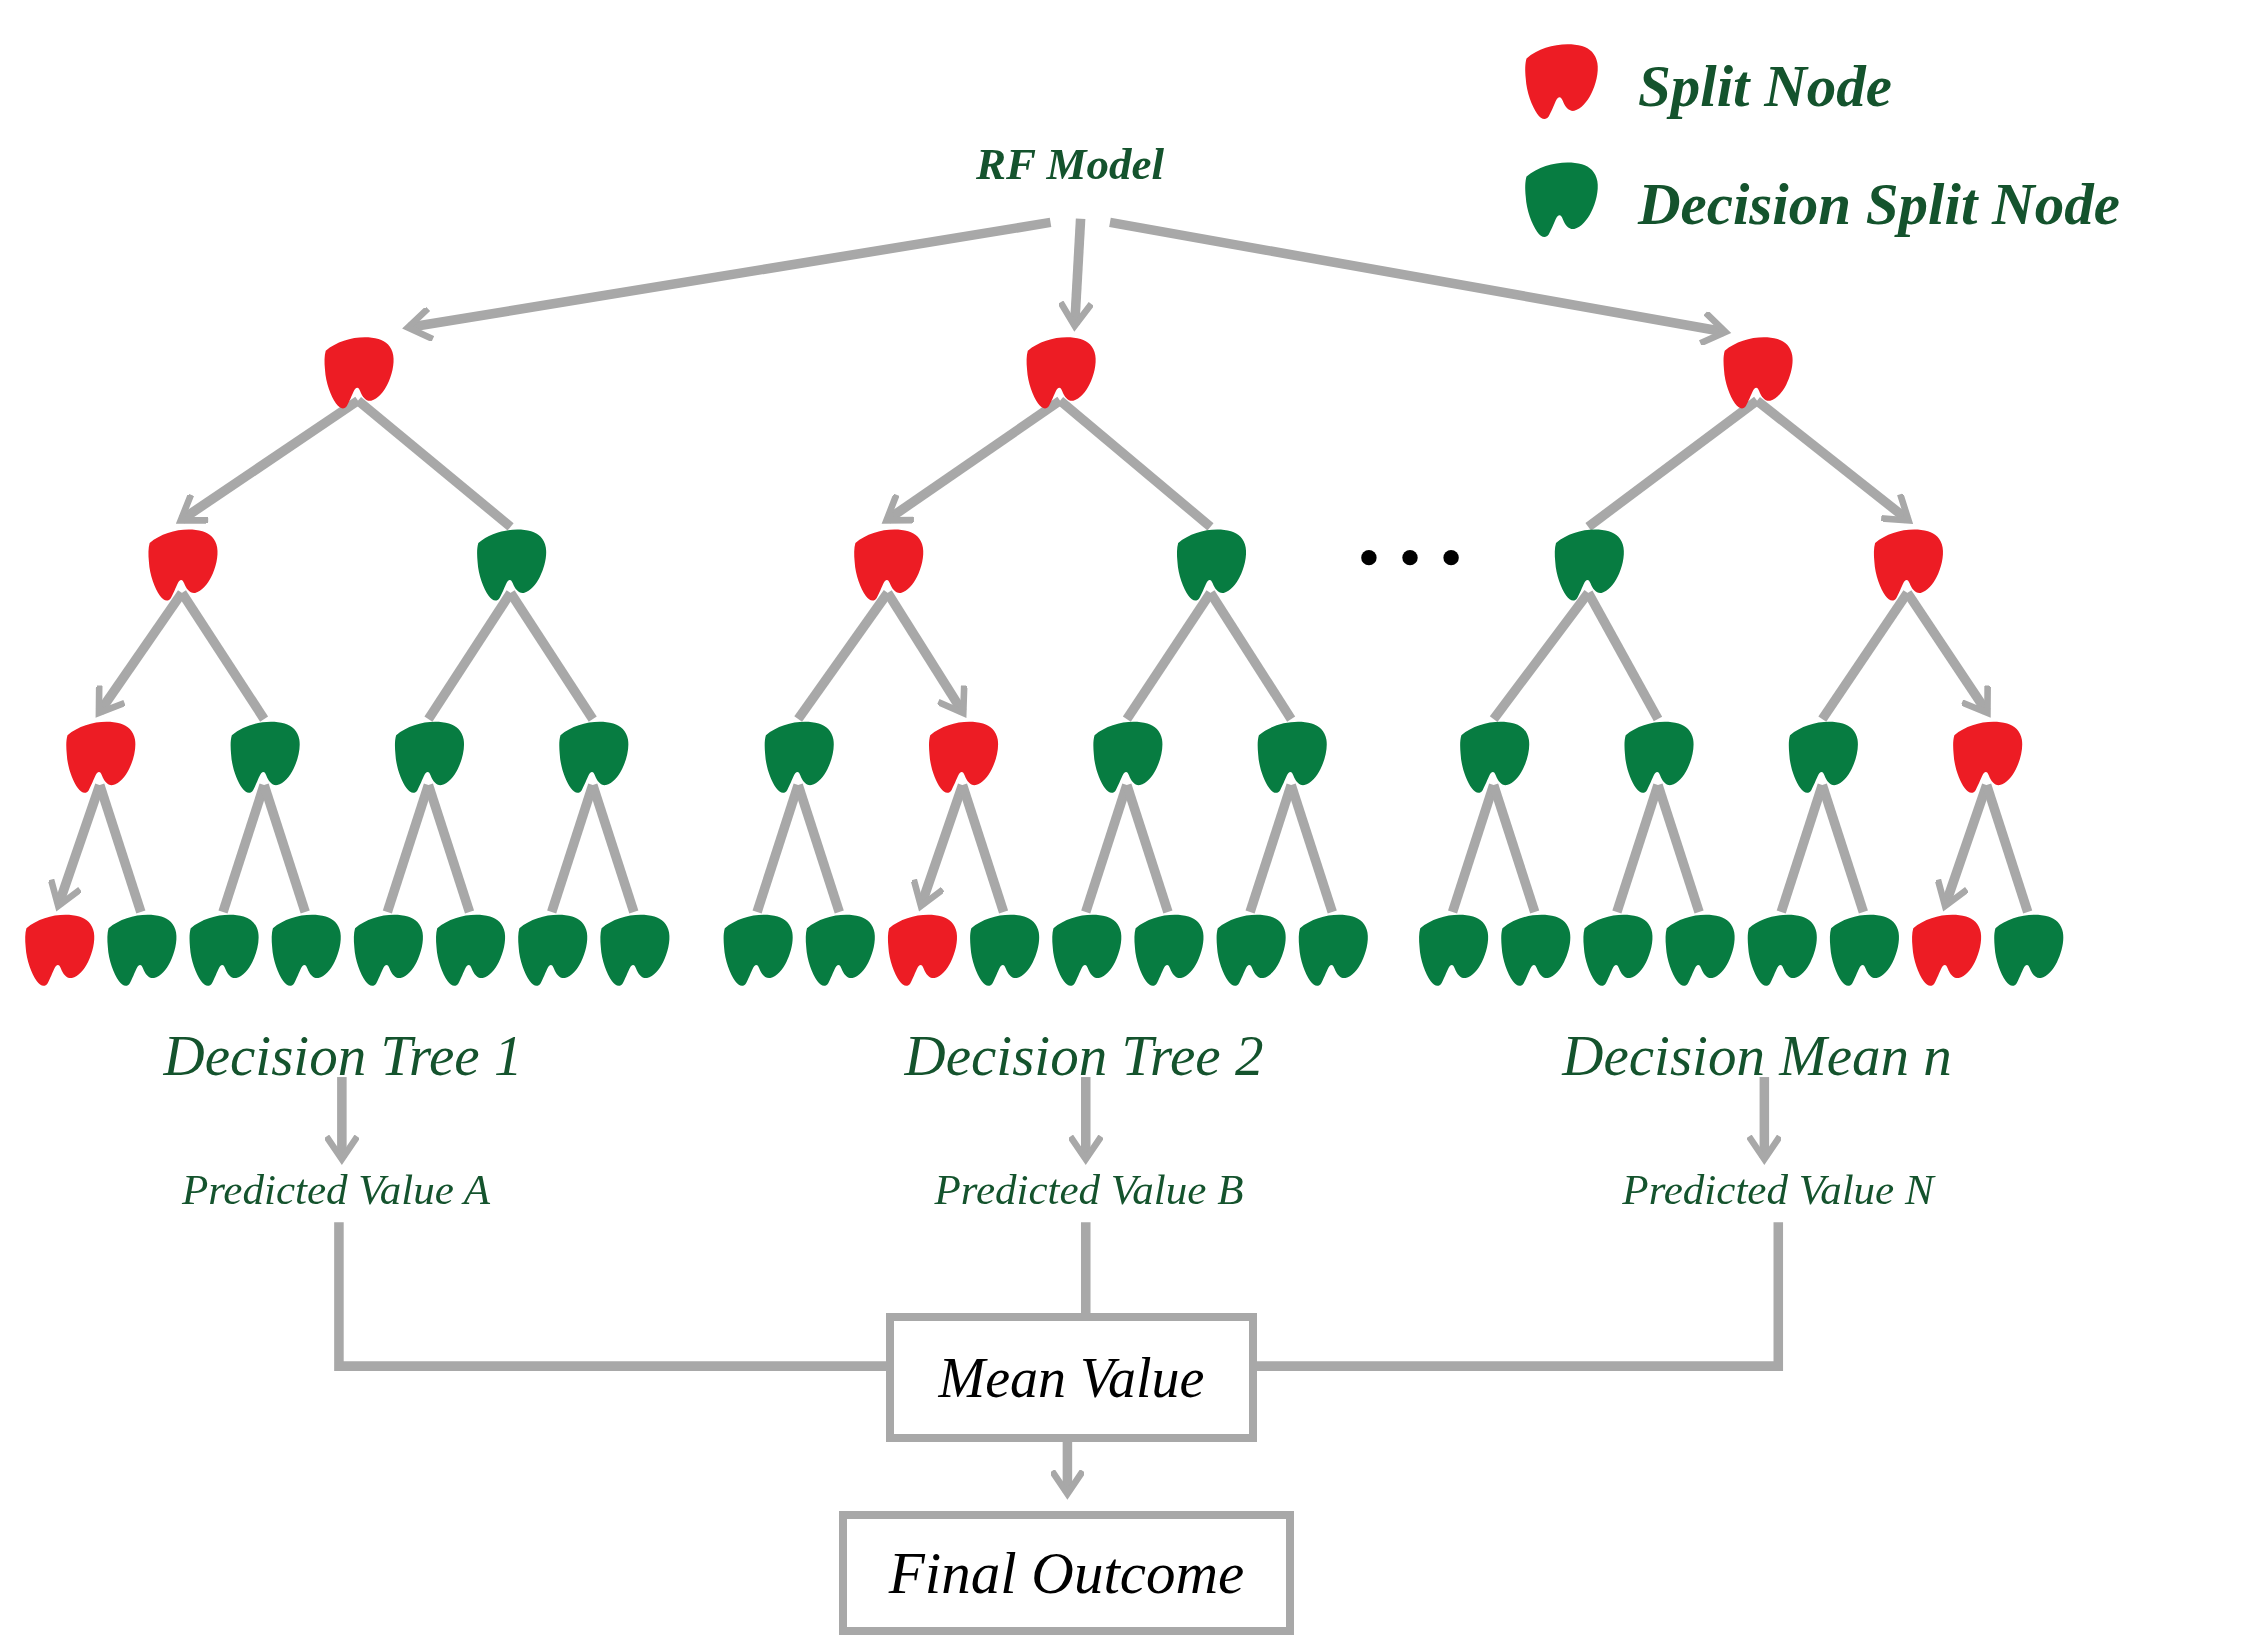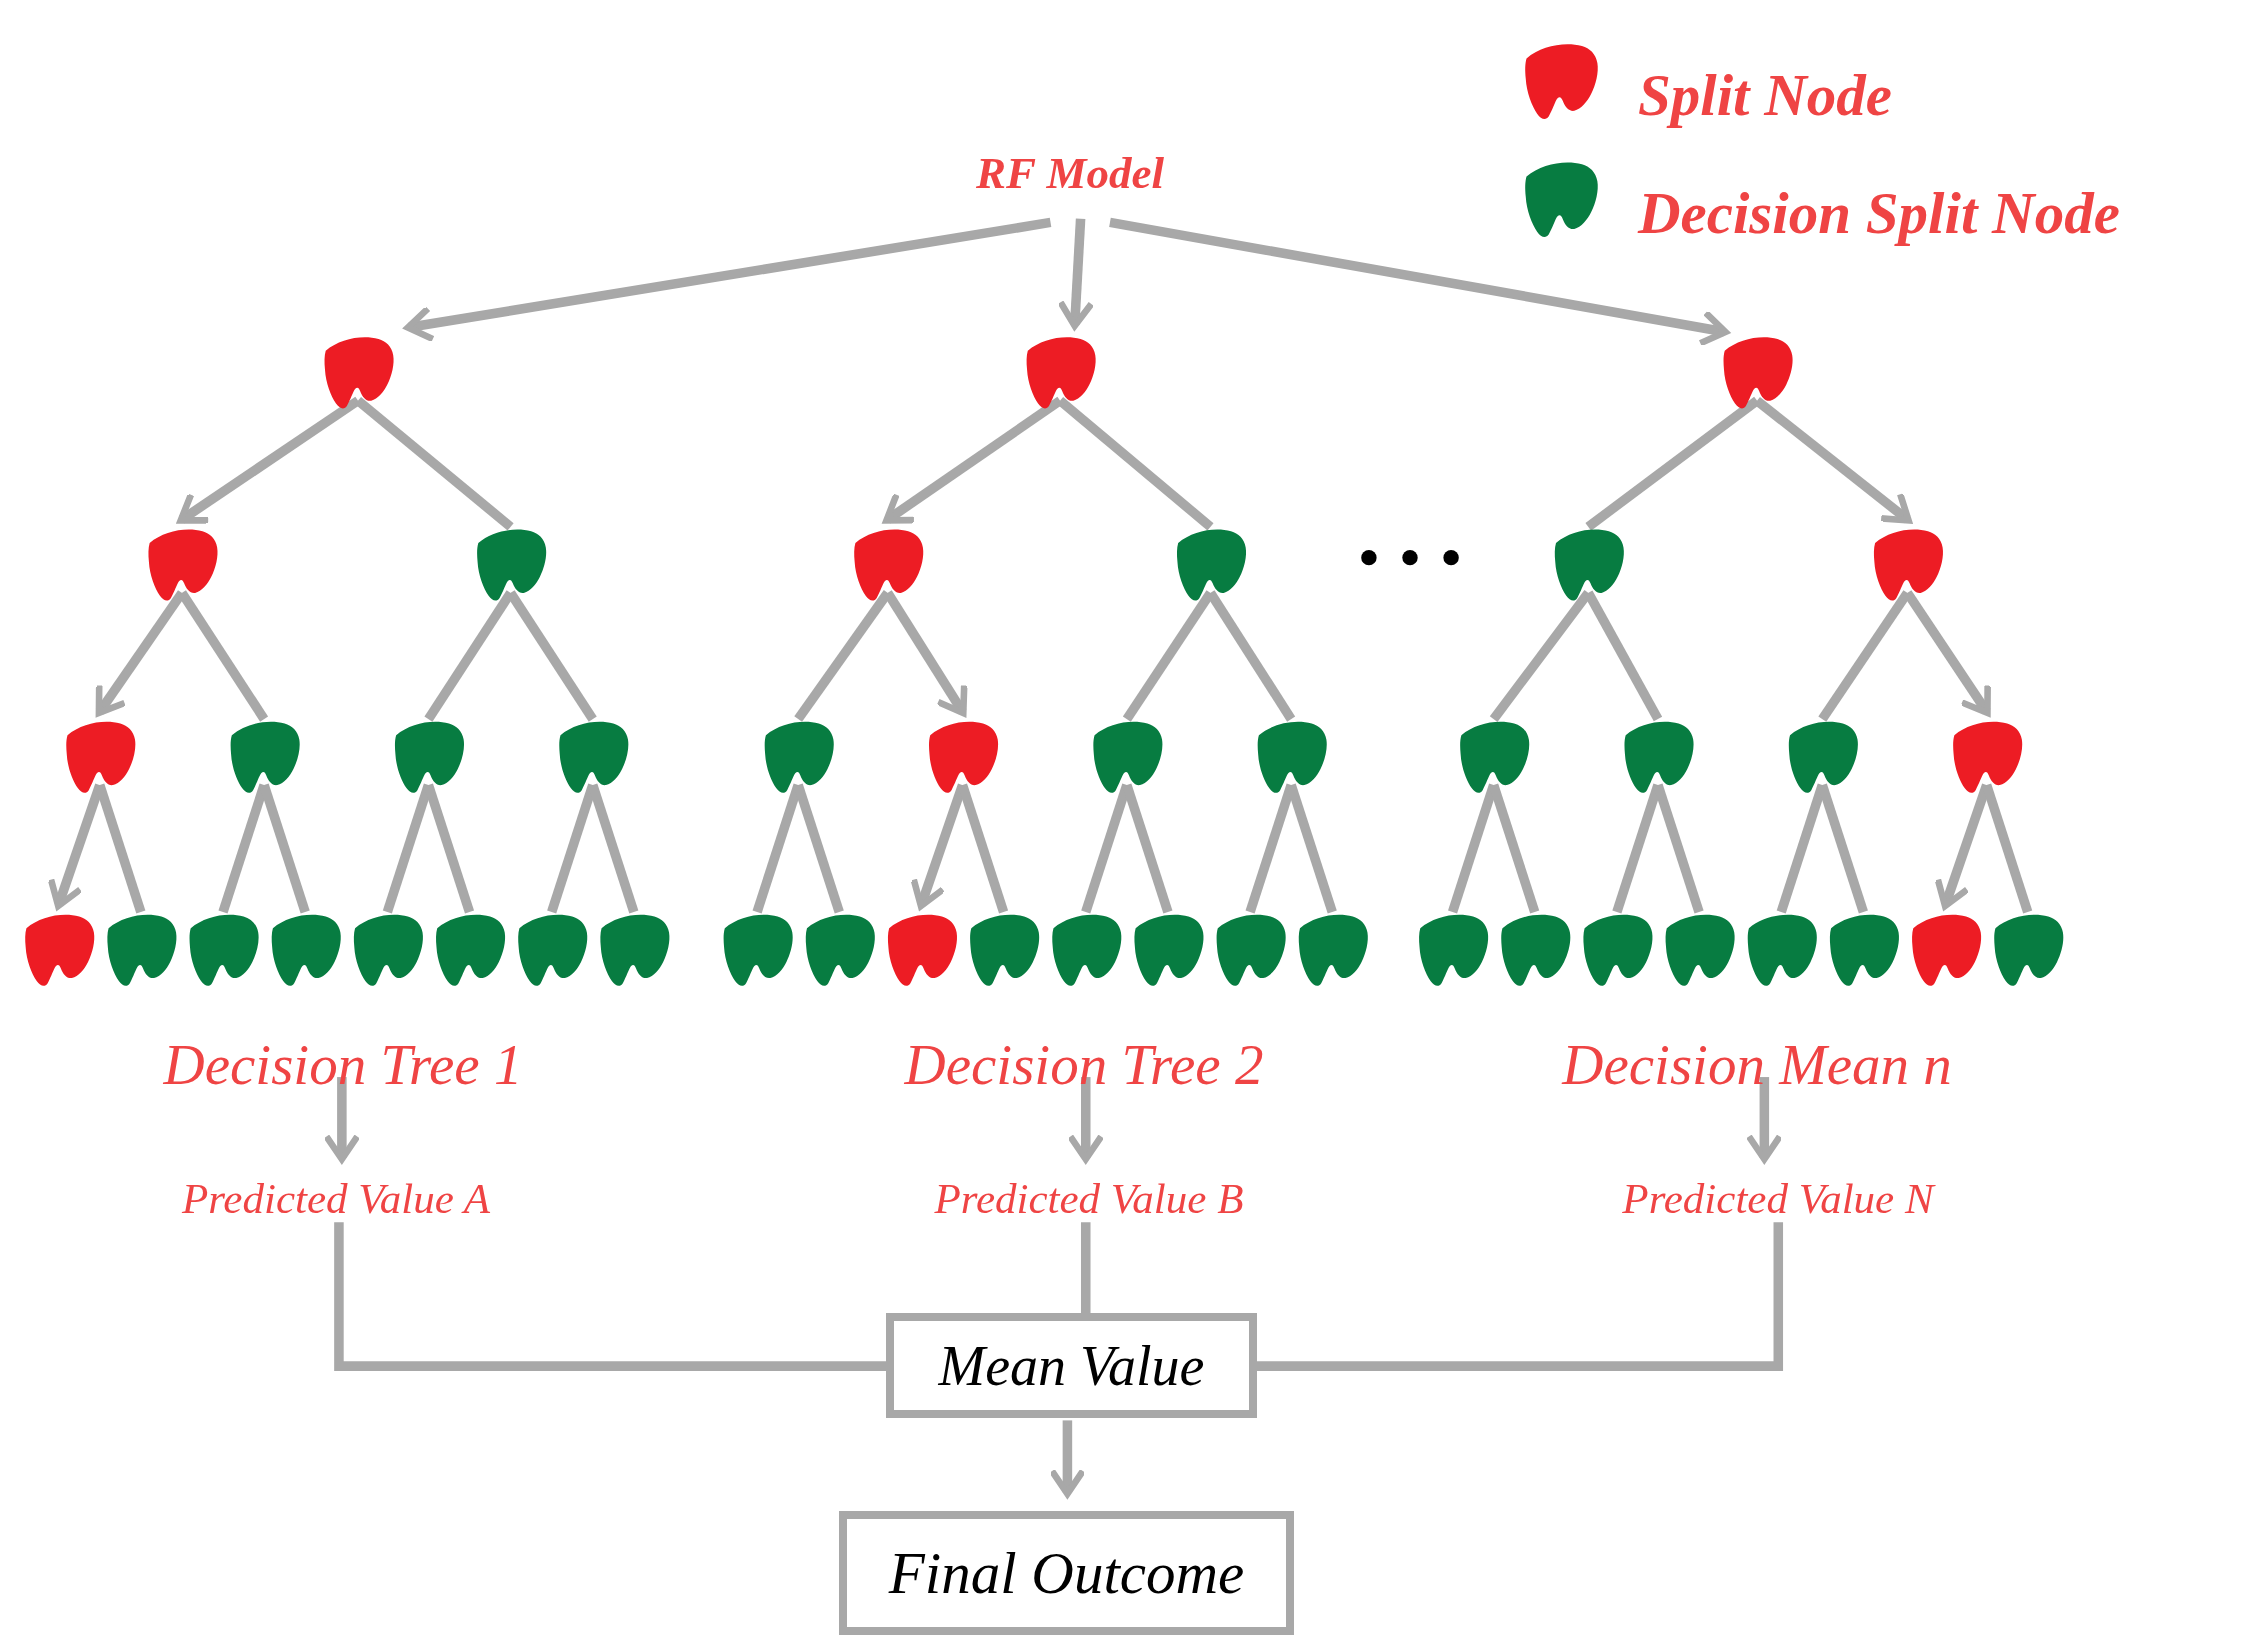--- a/index.html
+++ b/index.html
@@ -1,29 +1,29 @@
 <!DOCTYPE html>
 <html style="font-size:11.7px"><head>
 <meta charset="utf-8">
 <style>
   html,body{margin:0;padding:0;background:#ffffff;}
   #stage{position:relative;width:2261px;height:1645px;background:#ffffff;overflow:hidden;
          font-family:"Liberation Serif", serif;}
   #diagram-svg{position:absolute;left:0;top:0;z-index:1;}
-  .txt{position:absolute;z-index:2;color:#ef4444;white-space:nowrap;line-height:1.05;margin-top:9px;}
+  .txt{position:absolute;z-index:2;color:#14532d;white-space:nowrap;line-height:1.05;}
   .center{transform:translateX(-50%);}
   .bold-italic{font-style:italic;font-weight:bold;}
   .italic{font-style:italic;font-weight:normal;}
   .rf-title{font-size:45px;}
   .legend-label{font-size:59px;}
   .tree-label{font-size:57px;text-align:right;}
   .pred-label{font-size:43px;}
   .flow-box{position:absolute;z-index:3;background:#ffffff;border:8px solid #A8A8A8;
             box-sizing:border-box;display:flex;align-items:center;justify-content:center;}
-  .mean-box{left:886px;top:1313px;width:371px;height:105px;}
+  .mean-box{left:886px;top:1313px;width:371px;height:129px;}
   .final-box{left:839px;top:1511px;width:455px;height:124px;}
   .box-text{font-style:italic;font-size:56px;color:#000;white-space:nowrap;}
 </style>
 </head>
 <body>
 
 <div id="stage">
 
   <svg id="diagram-svg" width="2261" height="1645" viewBox="0 0 3082 2242">
     <defs>

